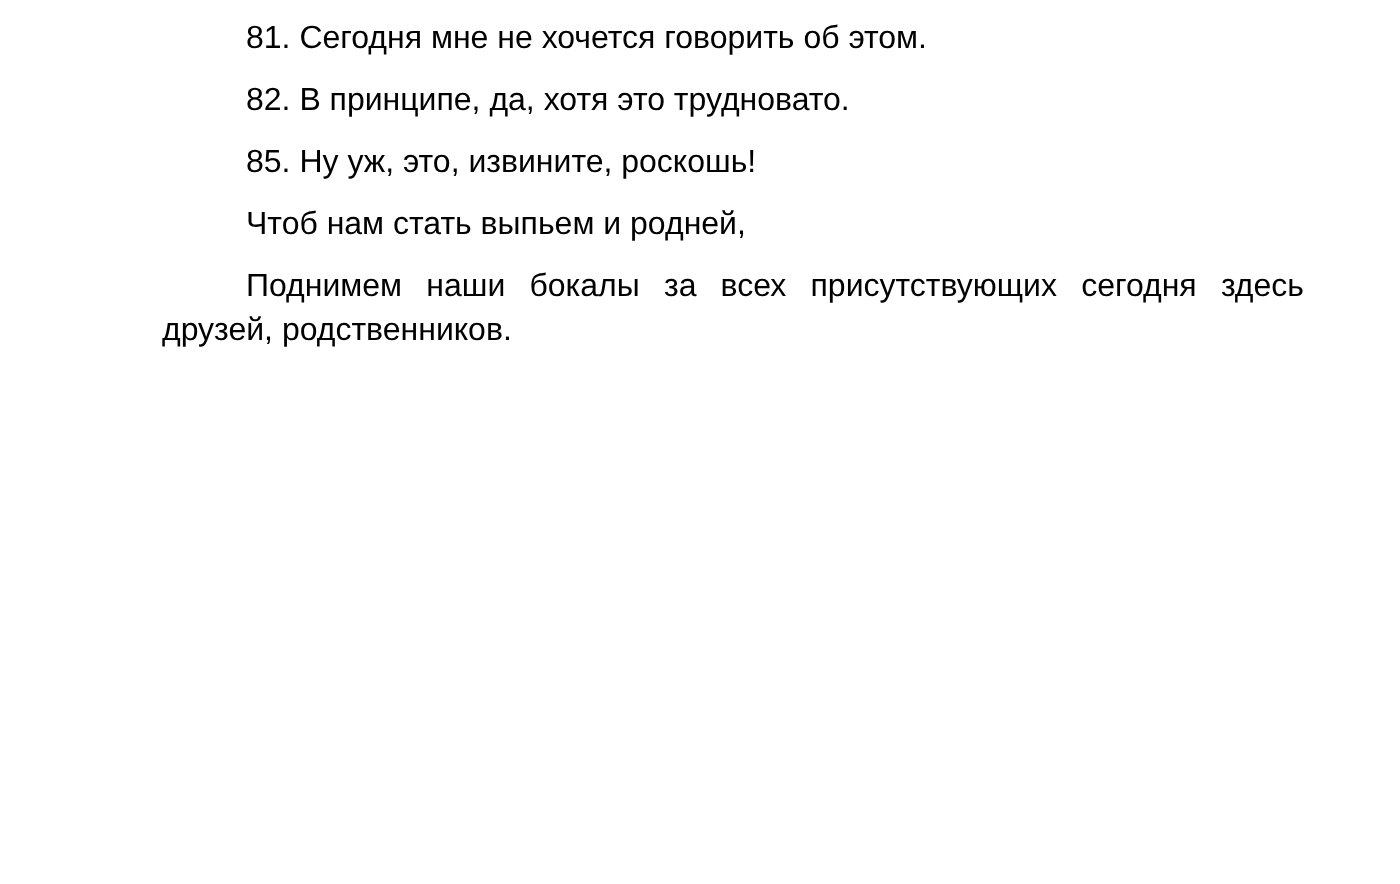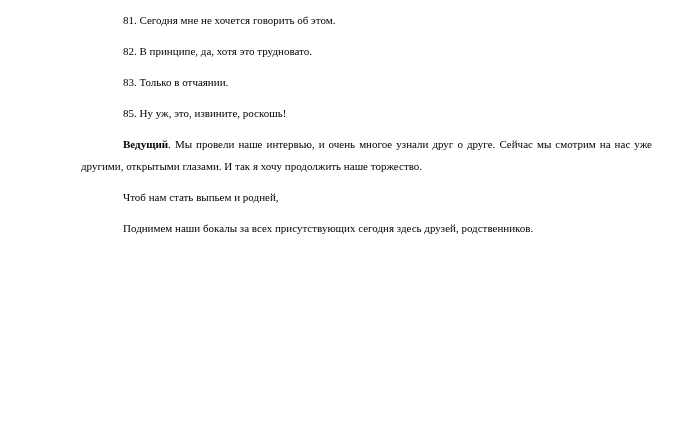--- a/index.html
+++ b/index.html
@@ -9,42 +9,38 @@
   }
   .page {
     position: relative;
     width: 700px;
     height: 428px;
     box-sizing: border-box;
     background: #ffffff;
     color: #000000;
     padding: 9px 48px 0 81px;
     overflow: hidden;
-    font-family: Liberation Serif, serif;
-    font-size: 11px;
+    font-family: Liberation Sans, sans-serif;
+    font-size: 16px;
     line-height: 22px;
   }
   .page p {
     margin: 0 0 9px 0;
     text-indent: 42px;
     text-align: justify;
   }
   .page p .leader {
     font-weight: bold;
   }
 </style>
 </head>
 <body>
 
 <div class="page">
   <p>81. Сегодня мне не хочется говорить об этом.</p>
   <p>82. В принципе, да, хотя это трудновато.</p>
-  <p>83. Только в отчаянии.</p>
   <p>85. Ну уж, это, извините, роскошь!</p>
 
-  <p>
-    <span class="leader">Ведущий</span><span>. Мы провели наше интервью, и очень многое узнали друг о друге. Сейчас мы смотрим на нас уже другими, открытыми глазами. И так я хочу продолжить наше торжество.</span>
-  </p>
 
 
   <p>Чтоб нам стать выпьем и родней,</p>
   <p>Поднимем наши бокалы за всех присутствующих сегодня здесь друзей, родственников.</p>
 </div>
 
 </body></html>

